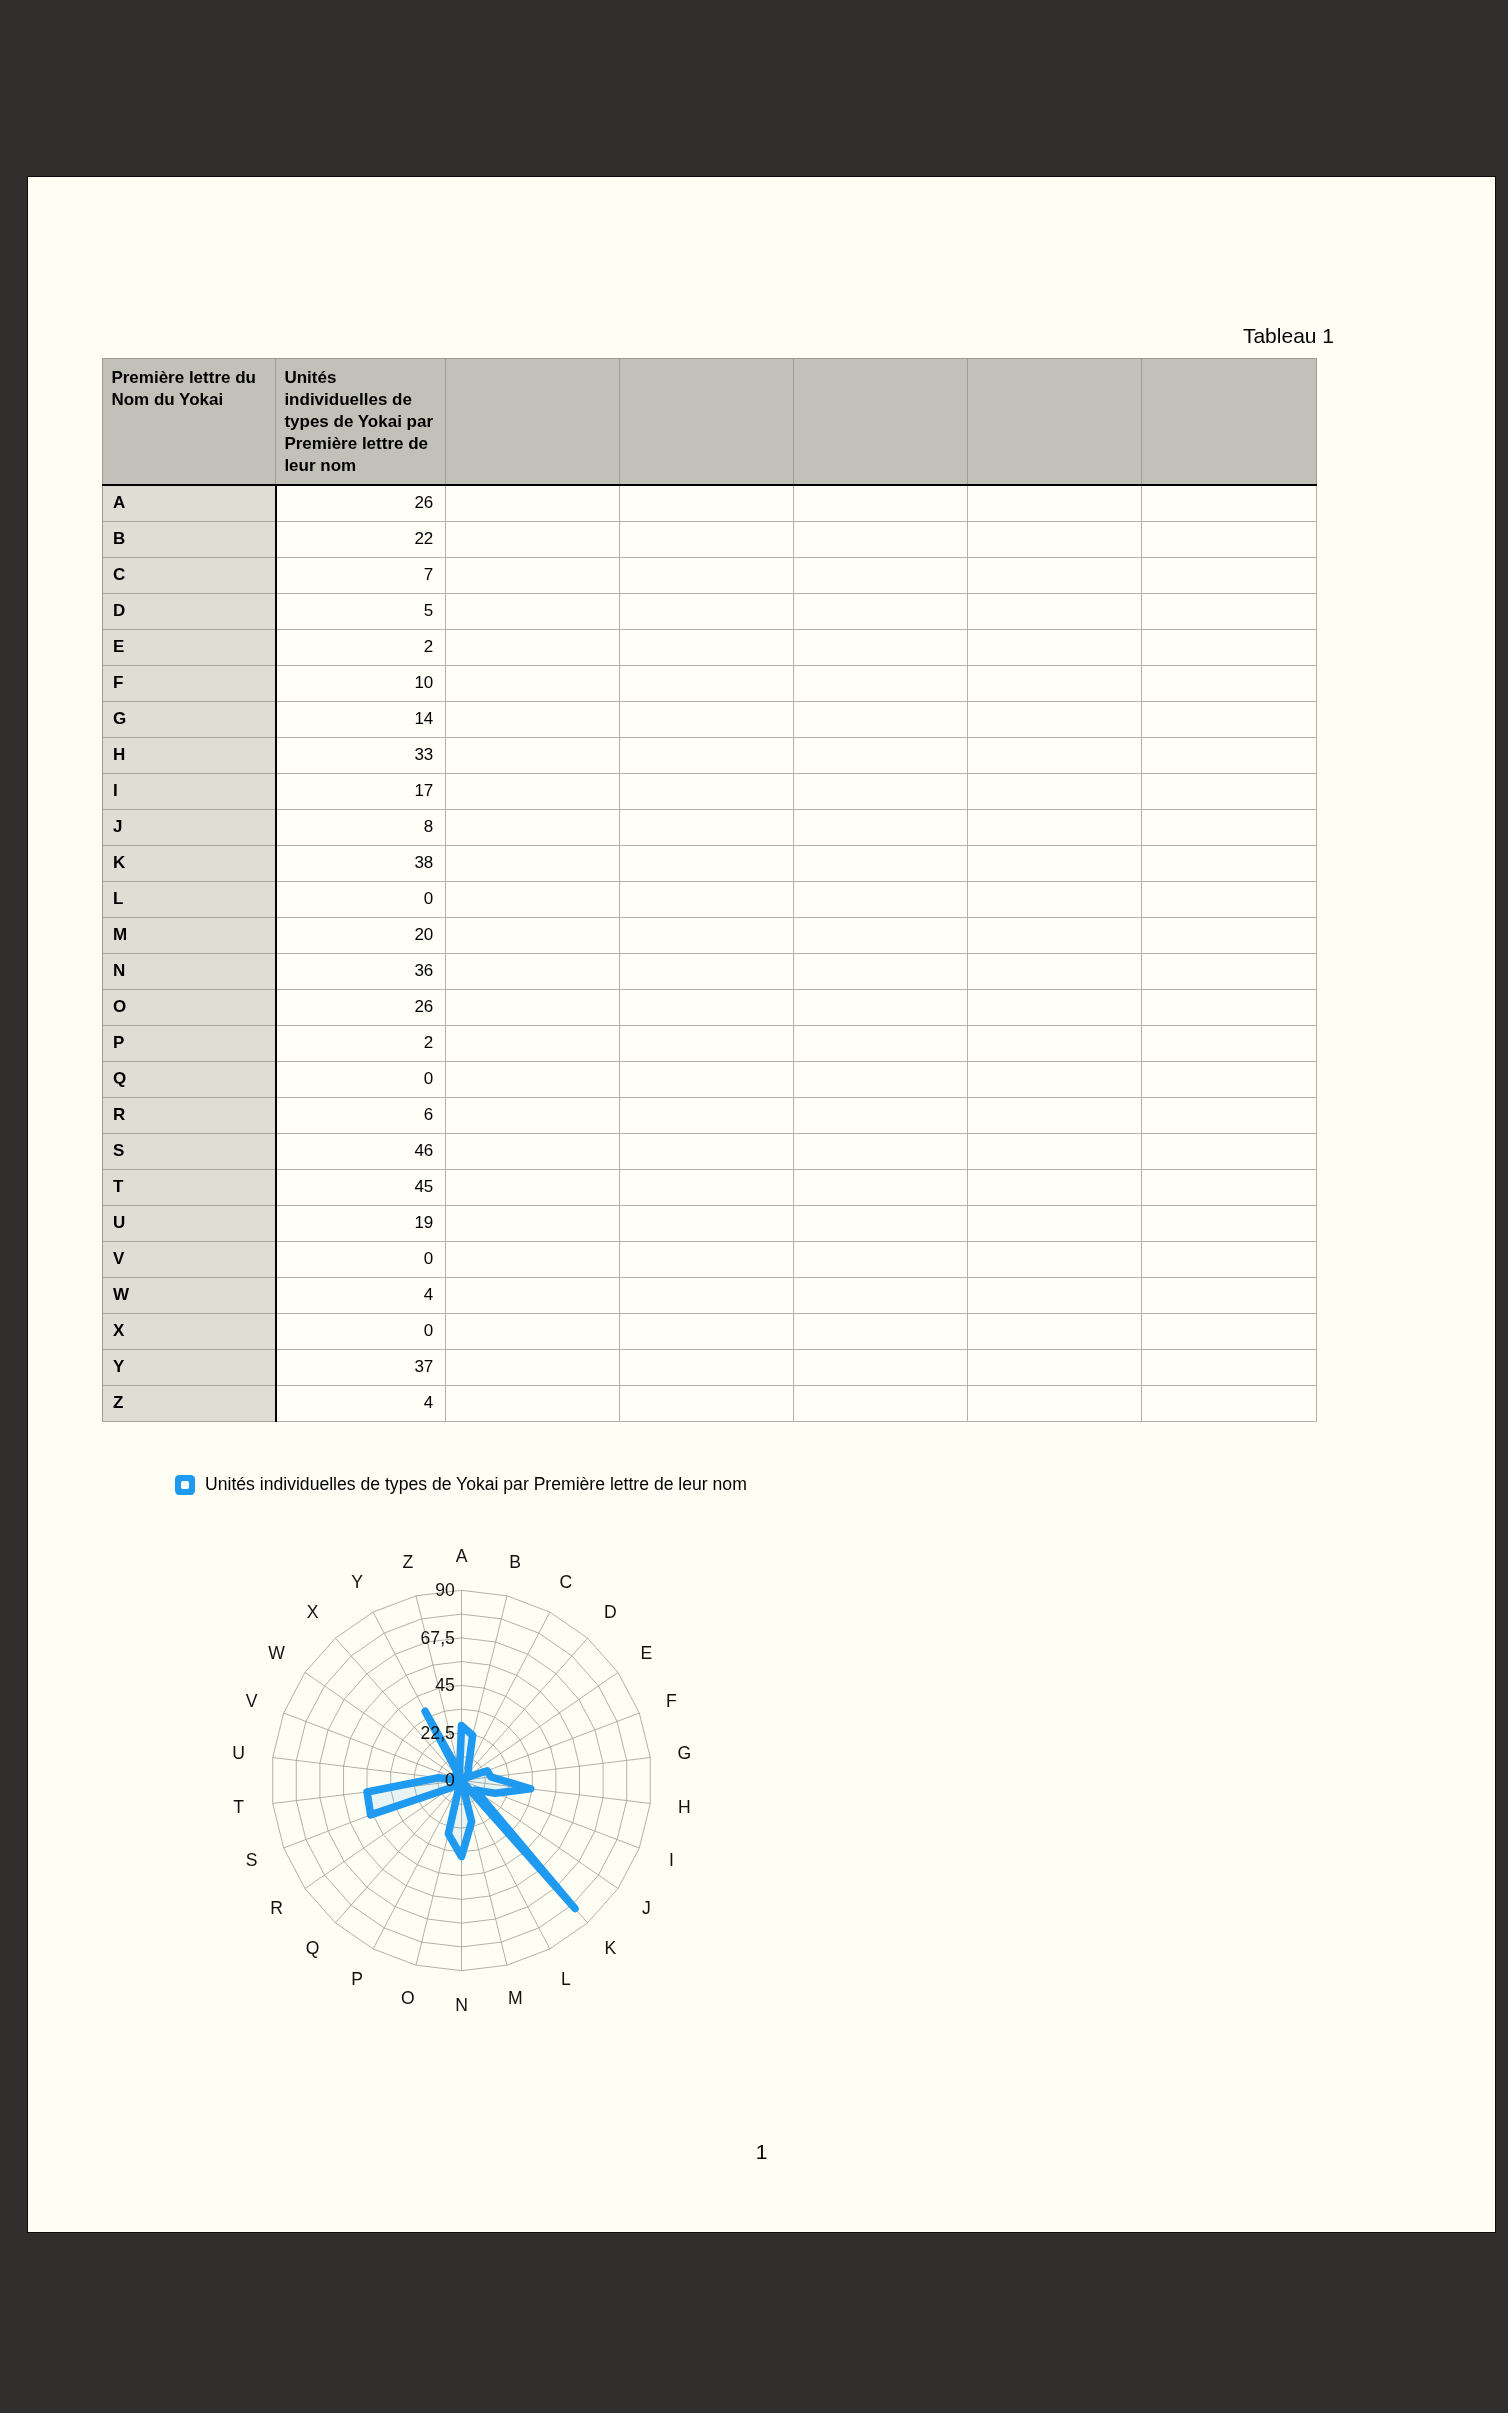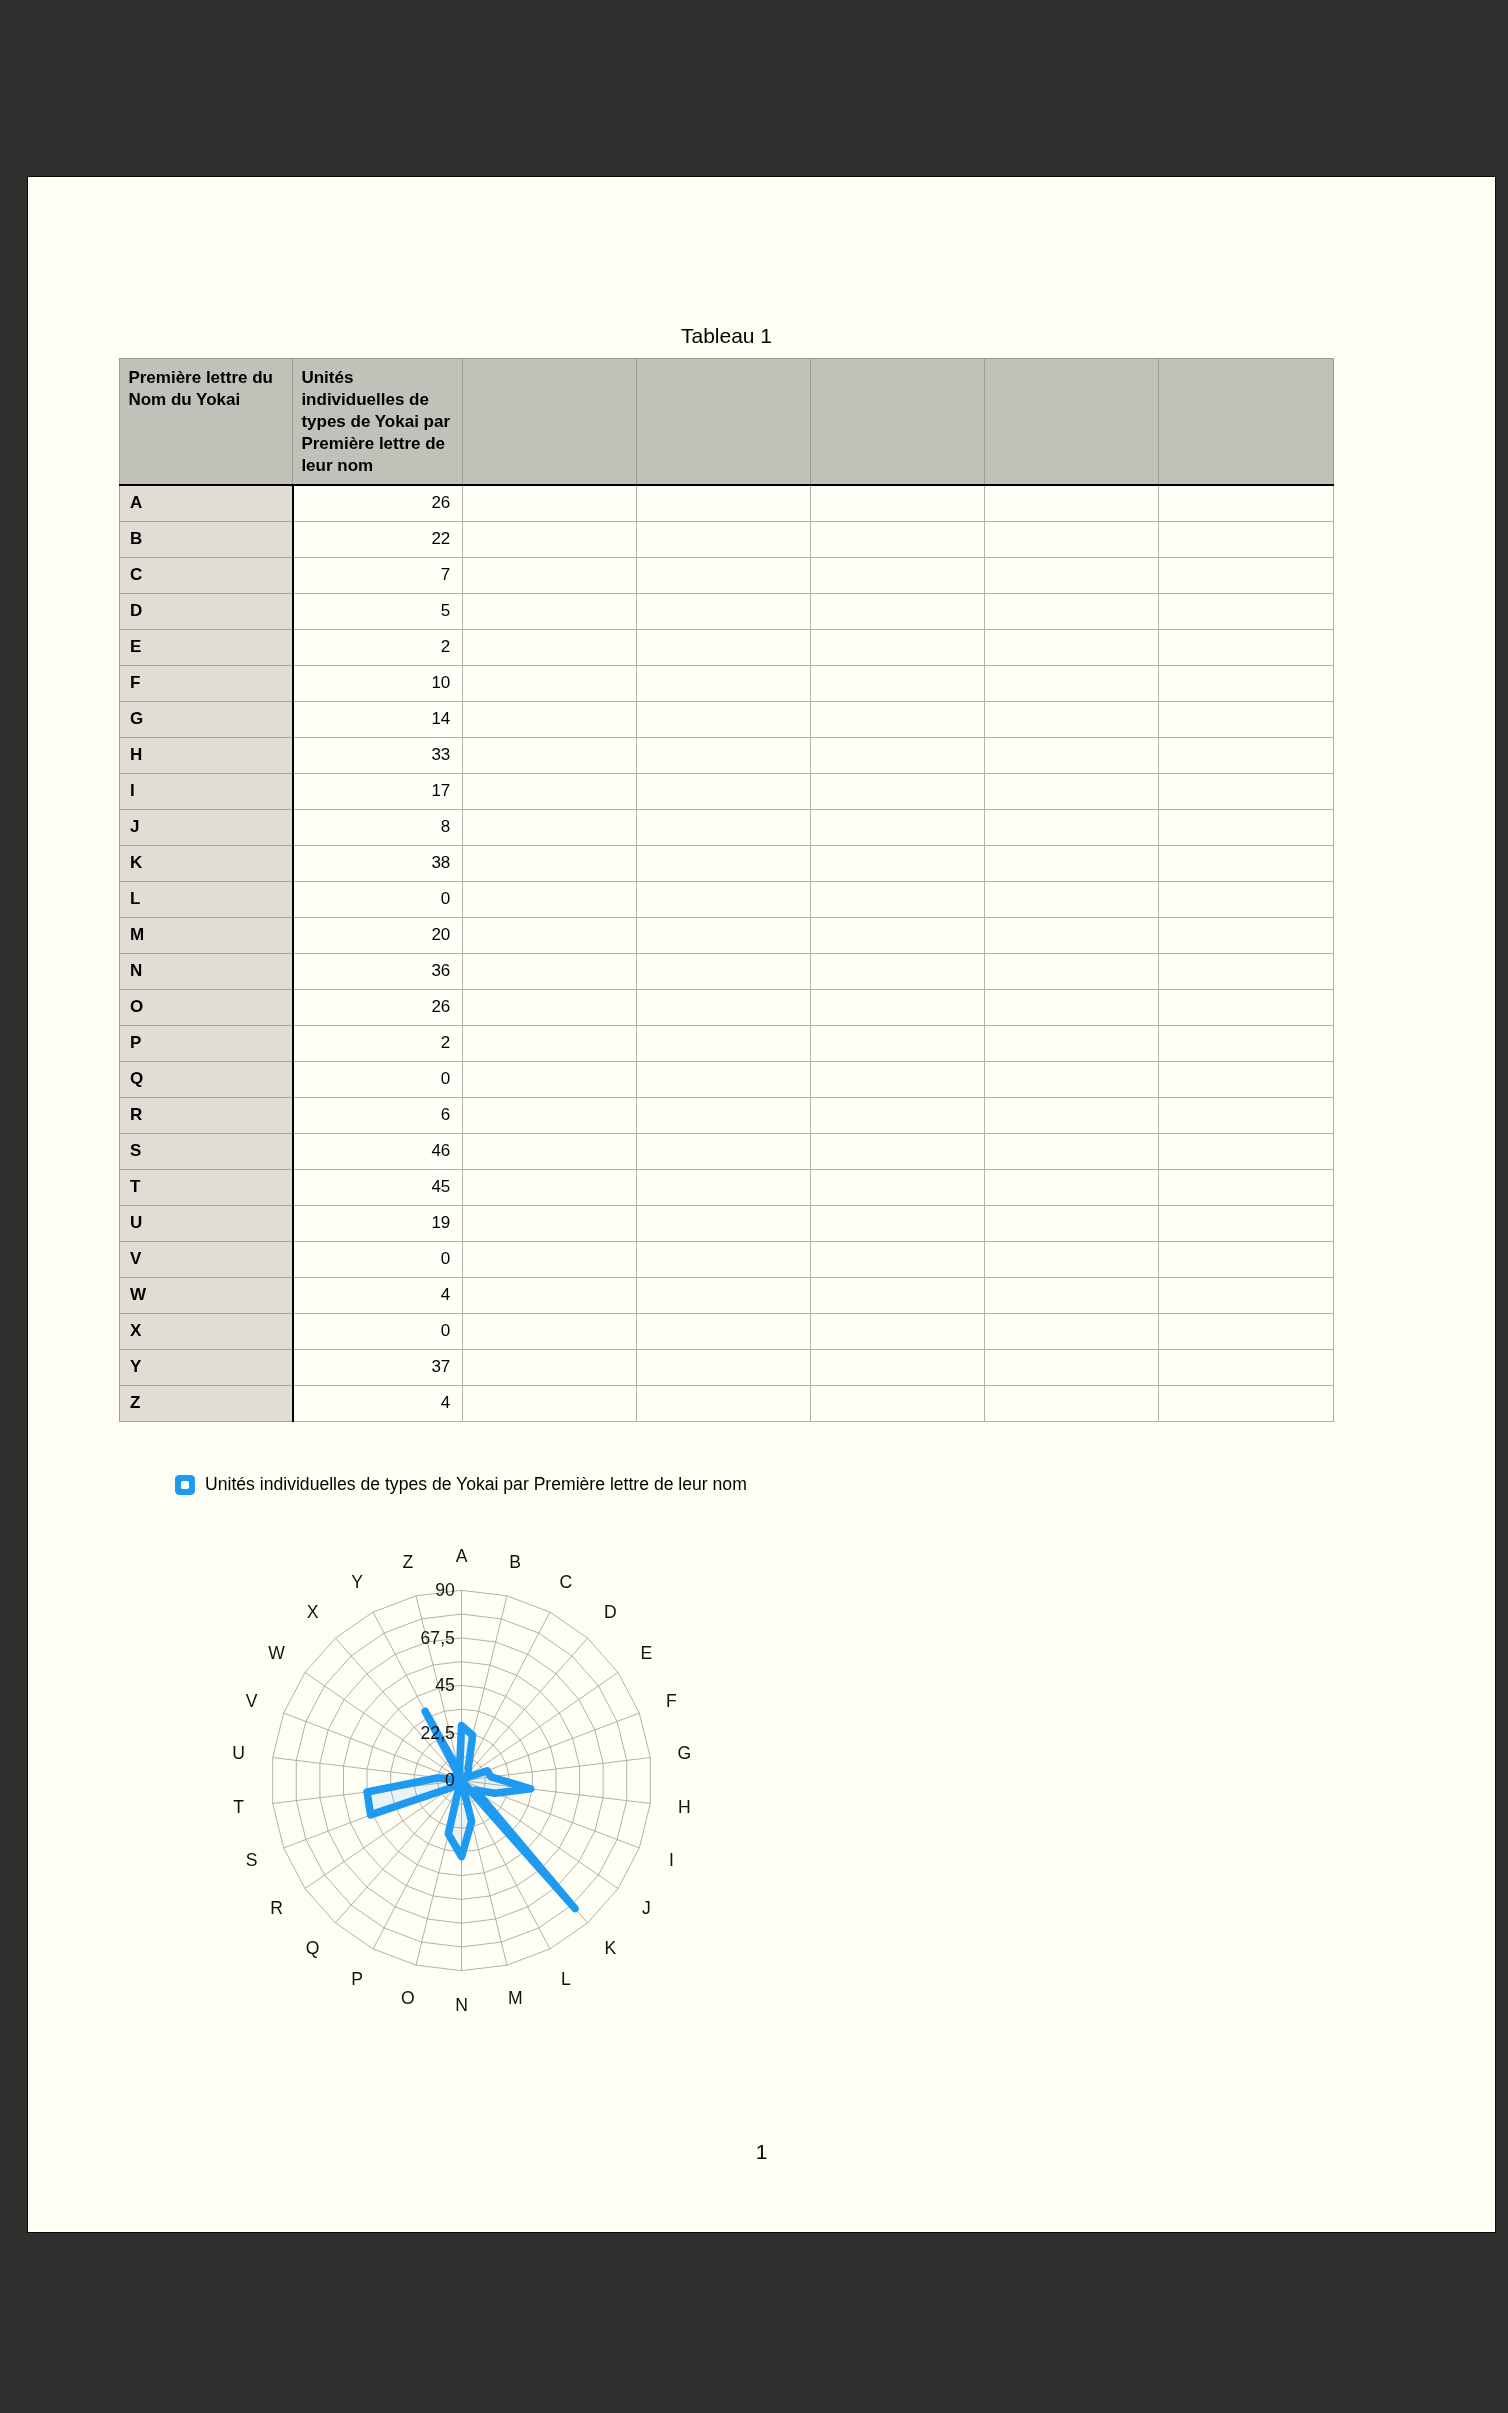--- a/index.html
+++ b/index.html
@@ -12,24 +12,24 @@
     overflow:hidden;
   }
   .page{
     position:absolute;left:27px;top:176px;
     width:1467px;height:2055px;
     background:#FFFEF4;
     border:1.7px solid #0b0b0b;
   }
   .table-title{
     position:absolute;left:91px;top:146px;width:1215px;
-    text-align:center;font-size:21px;line-height:25px;color:#000;
+    text-align:right;font-size:21px;line-height:25px;color:#000;
   }
   table.yokai{
-    position:absolute;left:91px;top:181px;
+    position:absolute;left:74px;top:181px;
     border-collapse:collapse;table-layout:fixed;
     width:1215px;
   }
   table.yokai th, table.yokai td{
     box-sizing:border-box;
     border:0.8px solid #AFAEA6;
     font-size:17px;
     overflow:hidden;
   }
   table.yokai thead th{

